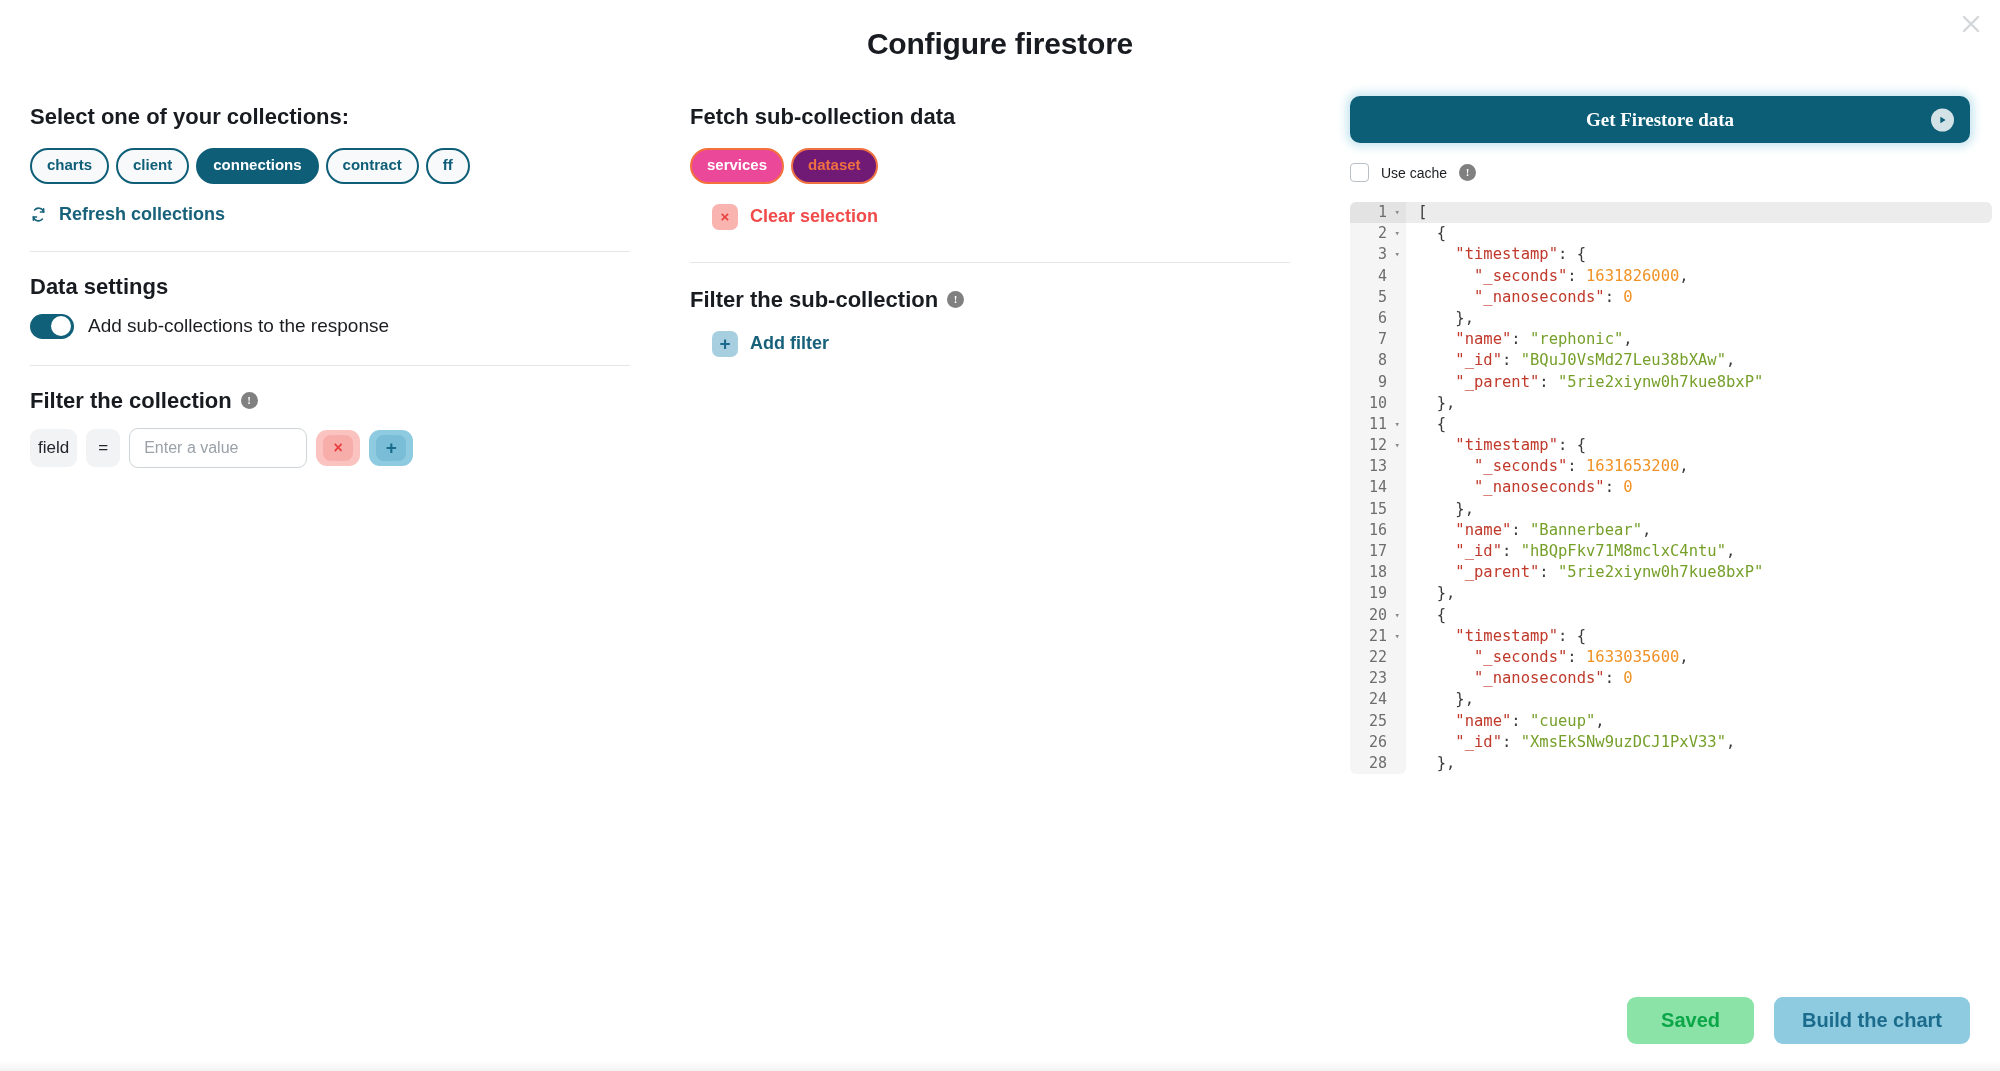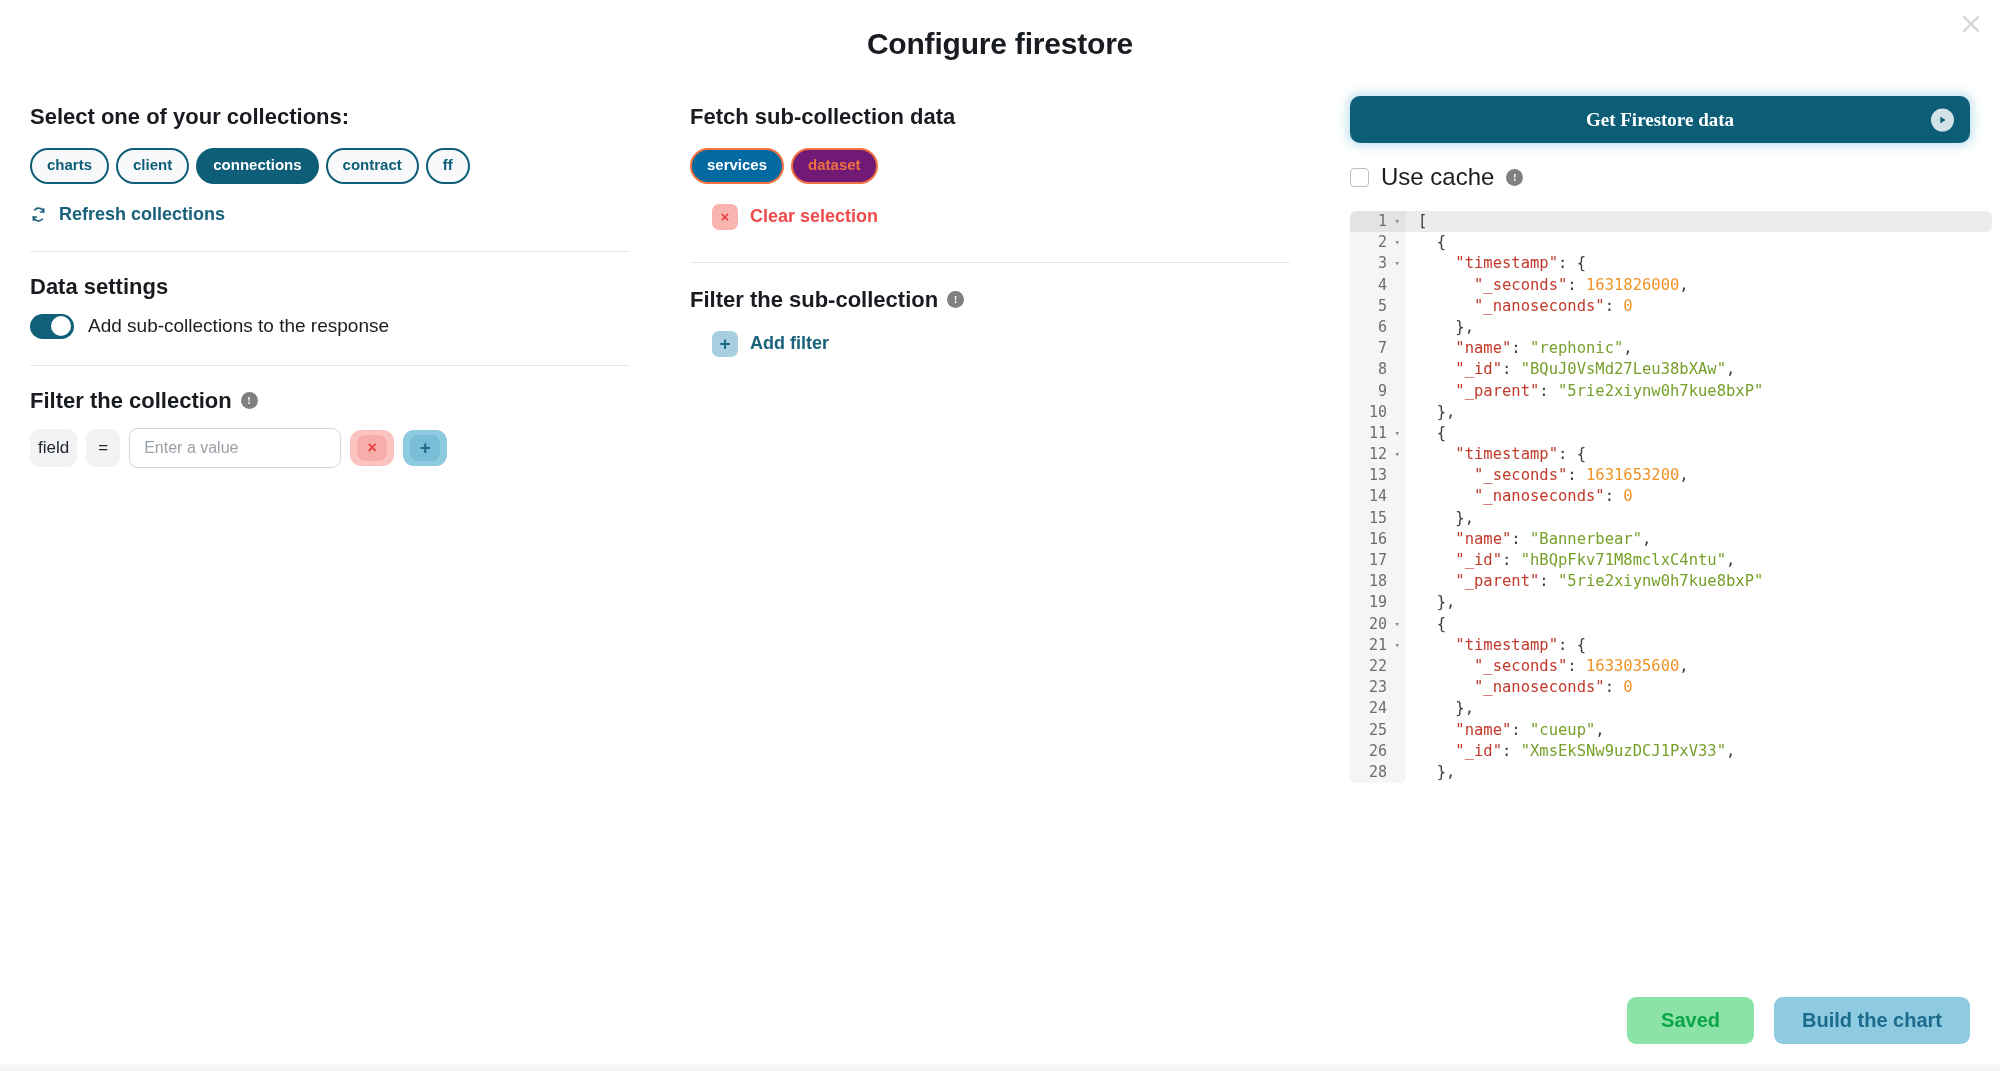--- a/index.html
+++ b/index.html
@@ -50,21 +50,21 @@
   
   .pill-row{ display:flex; gap:7px; flex-wrap:wrap; align-items:center; }
   .pill{
     border-radius:999px; padding:7px 15px 8px;
     font-size:15px; font-weight:700; cursor:pointer;
     border:2px solid #0e5e78; background:#f7f9fa; color:#0e5e78;
     line-height:1.1; white-space:nowrap;
   }
   .pill.active{ background:#0e5e78; color:#ffffff; }
   .pill.orange{ border-color:#ef7041; color:#ef7041; background:#701a75; }
-  .pill.orange.active{ background:#0369a1; color:#ffffff; border-color:#f4703c; }
+  .pill.orange.active{ background:#ec4899; color:#ffffff; border-color:#f4703c; }
 
   
   .link-row{
     display:flex; align-items:center; gap:12px;
     margin-top:20px; cursor:pointer; width:fit-content;
   }
   .link-row .label{ font-size:18px; font-weight:700; }
   .link-teal .label{ color:#18617a; }
   .link-red  .label{ color:#f04a4a; }
 
@@ -98,21 +98,21 @@
     background:#f1f3f5; border-radius:9px; padding:0 8px;
     height:38px; display:flex; align-items:center;
     font-size:17px; color:#23262b;
   }
   .eq-chip{
     background:#f1f3f5; border-radius:9px; width:34px; height:38px;
     display:flex; align-items:center; justify-content:center;
     font-size:17px; color:#23262b;
   }
   .value-input{
-    width:212px; height:40px; border:1px solid #cfd4d8; border-radius:9px;
+    width:178px; height:40px; border:1px solid #cfd4d8; border-radius:9px;
     padding:0 14px; font-size:16px; font-family:"Liberation Sans", sans-serif;
     color:#23262b; background:#fff; outline:none;
   }
   .value-input::placeholder{ color:#9aa1a8; }
   .big-sq{
     width:44px; height:36px; border-radius:11px;
     display:flex; align-items:center; justify-content:center; cursor:pointer;
   }
   .big-sq .inner{
     width:30px; height:26px; border-radius:8px;
@@ -138,21 +138,21 @@
     background:rgba(255,255,255,.82);
     display:flex; align-items:center; justify-content:center;
   }
   .play-ico svg{ display:block; }
 
   .cache-row{ display:flex; align-items:center; gap:12px; margin-top:20px; }
   .cbox{
     width:19px; height:19px; border:1.5px solid #b9bfc5; border-radius:4px;
     background:#fff; cursor:pointer; flex:none;
   }
-  .cache-label{ font-size:24px; color:#1b1d21; }
+  .cache-label{ font-size:14px; color:#1b1d21; }
 
   
   .editor{
     margin-top:20px; position:relative;
     font-family:"DejaVu Sans Mono", monospace;
     font-size:15.5px; line-height:21.2px;
     background:#ffffff; color:#333;
   }
   .editor .rows{ position:relative; }
   .code-line{ display:flex; height:21.2px; align-items:center; position:relative; }

